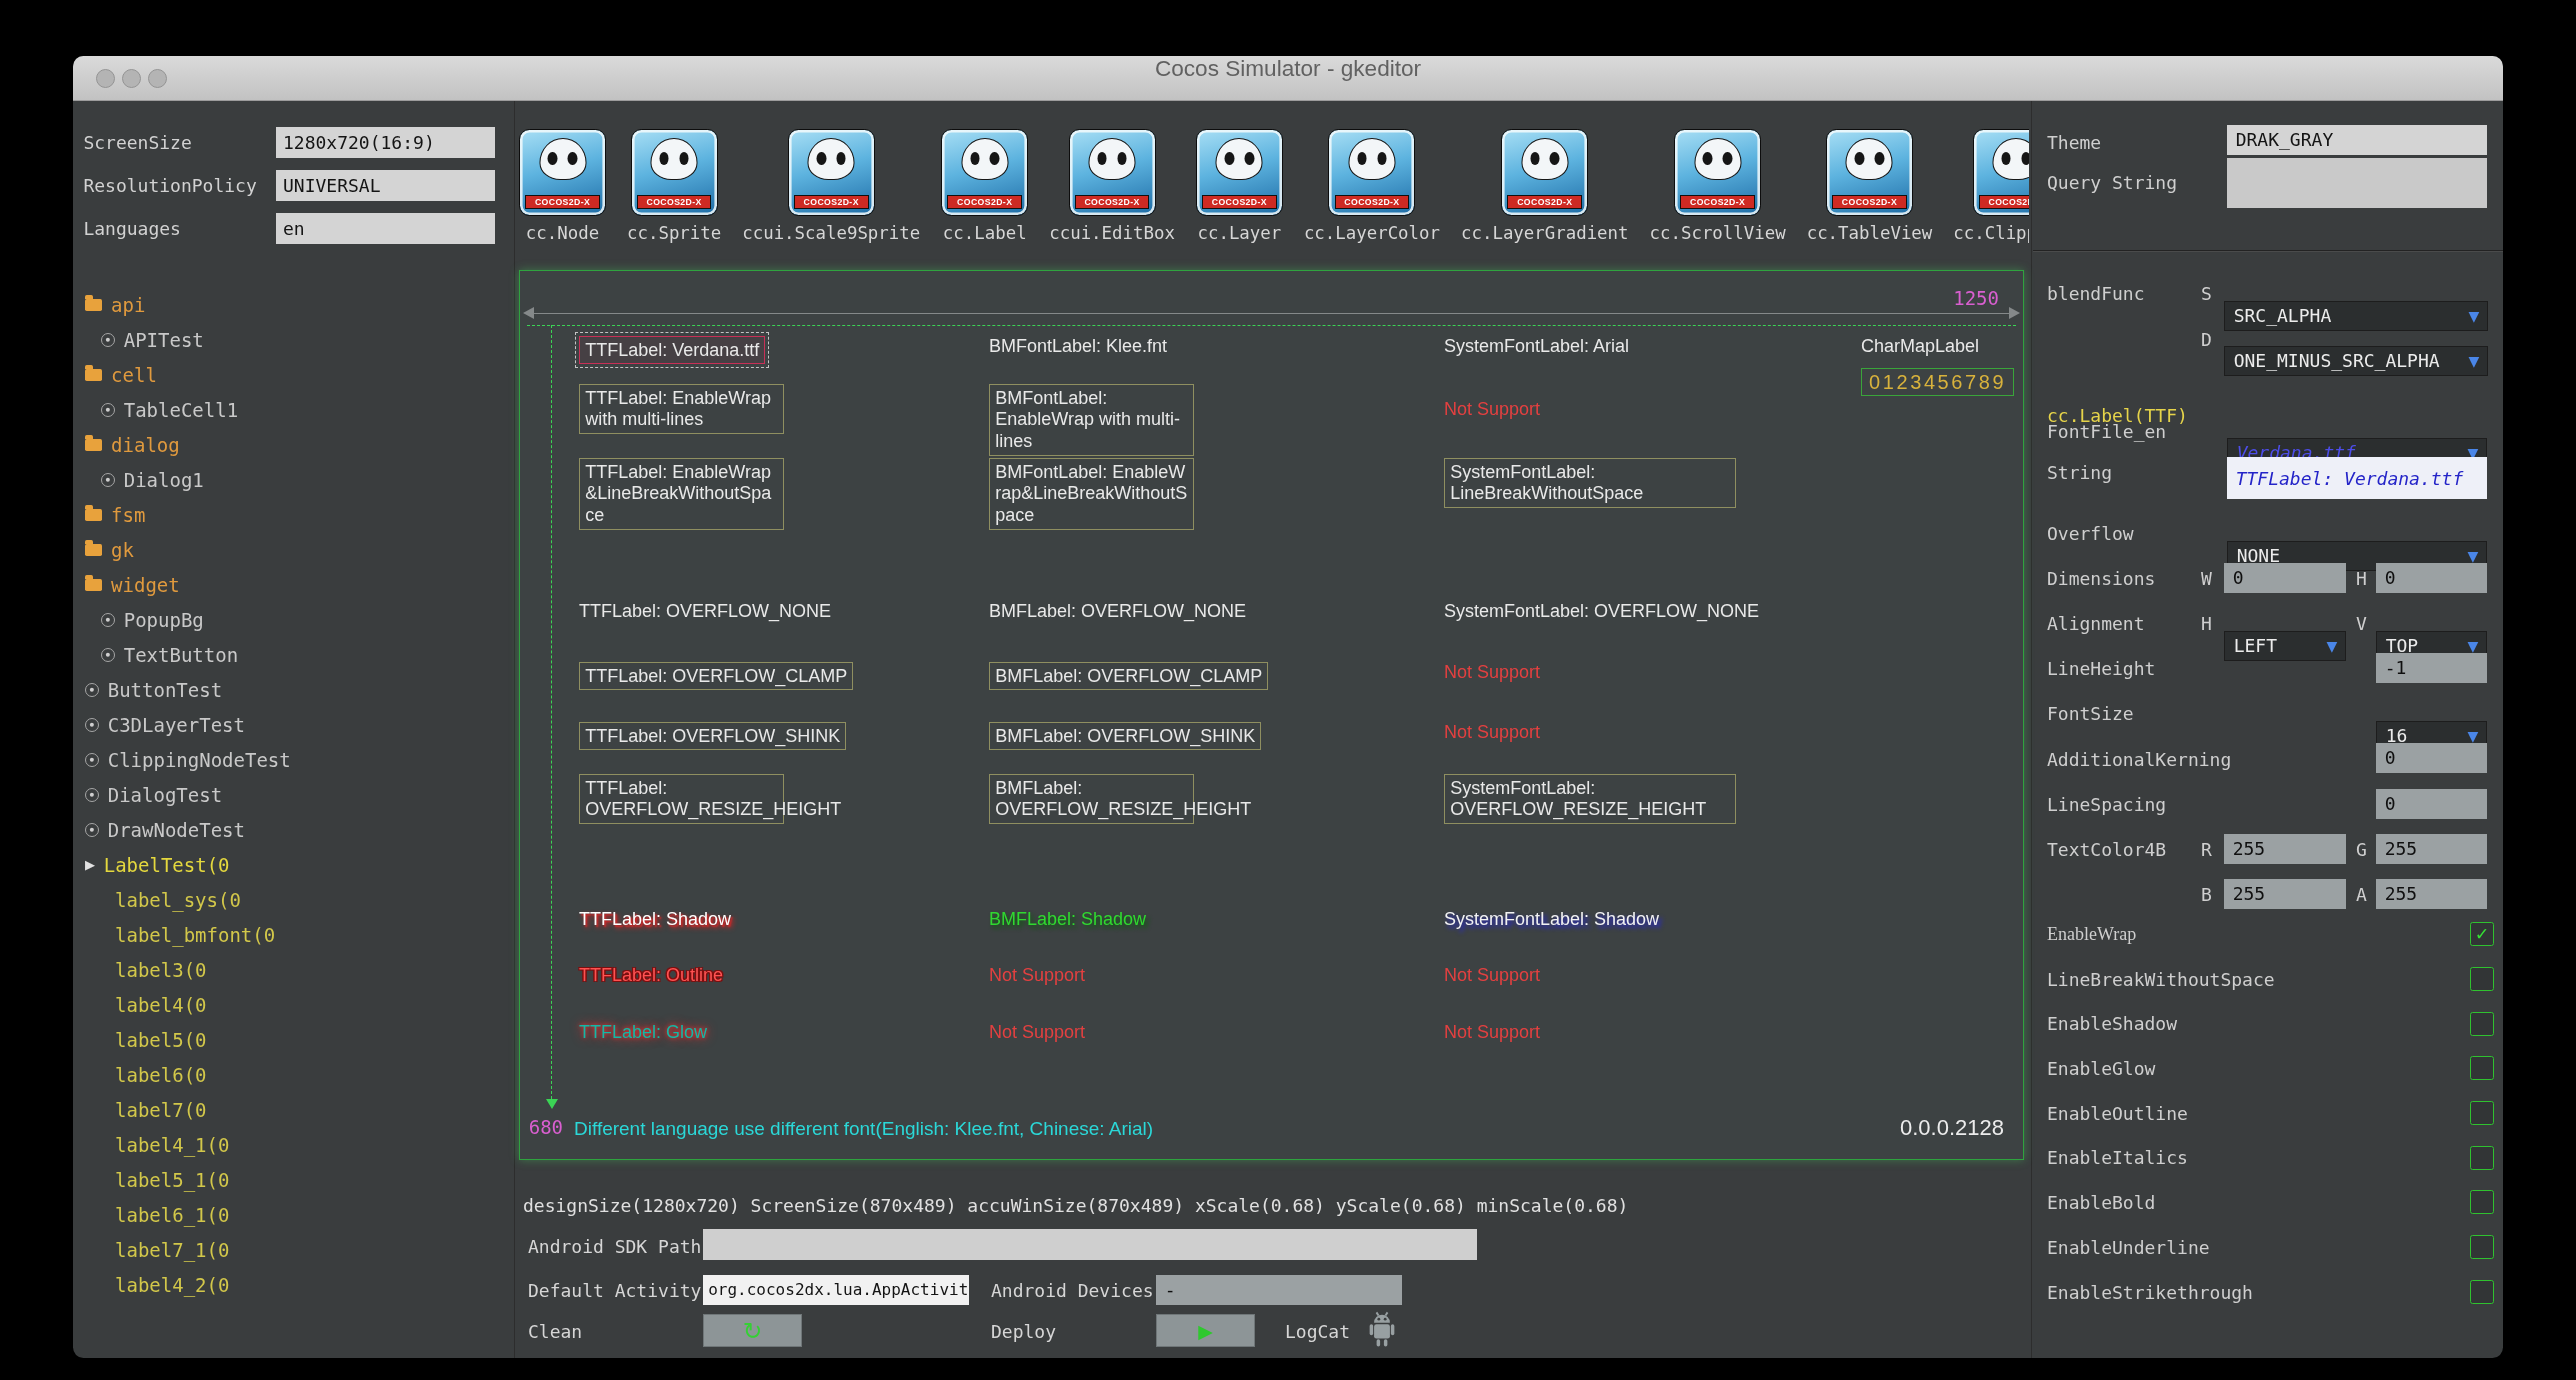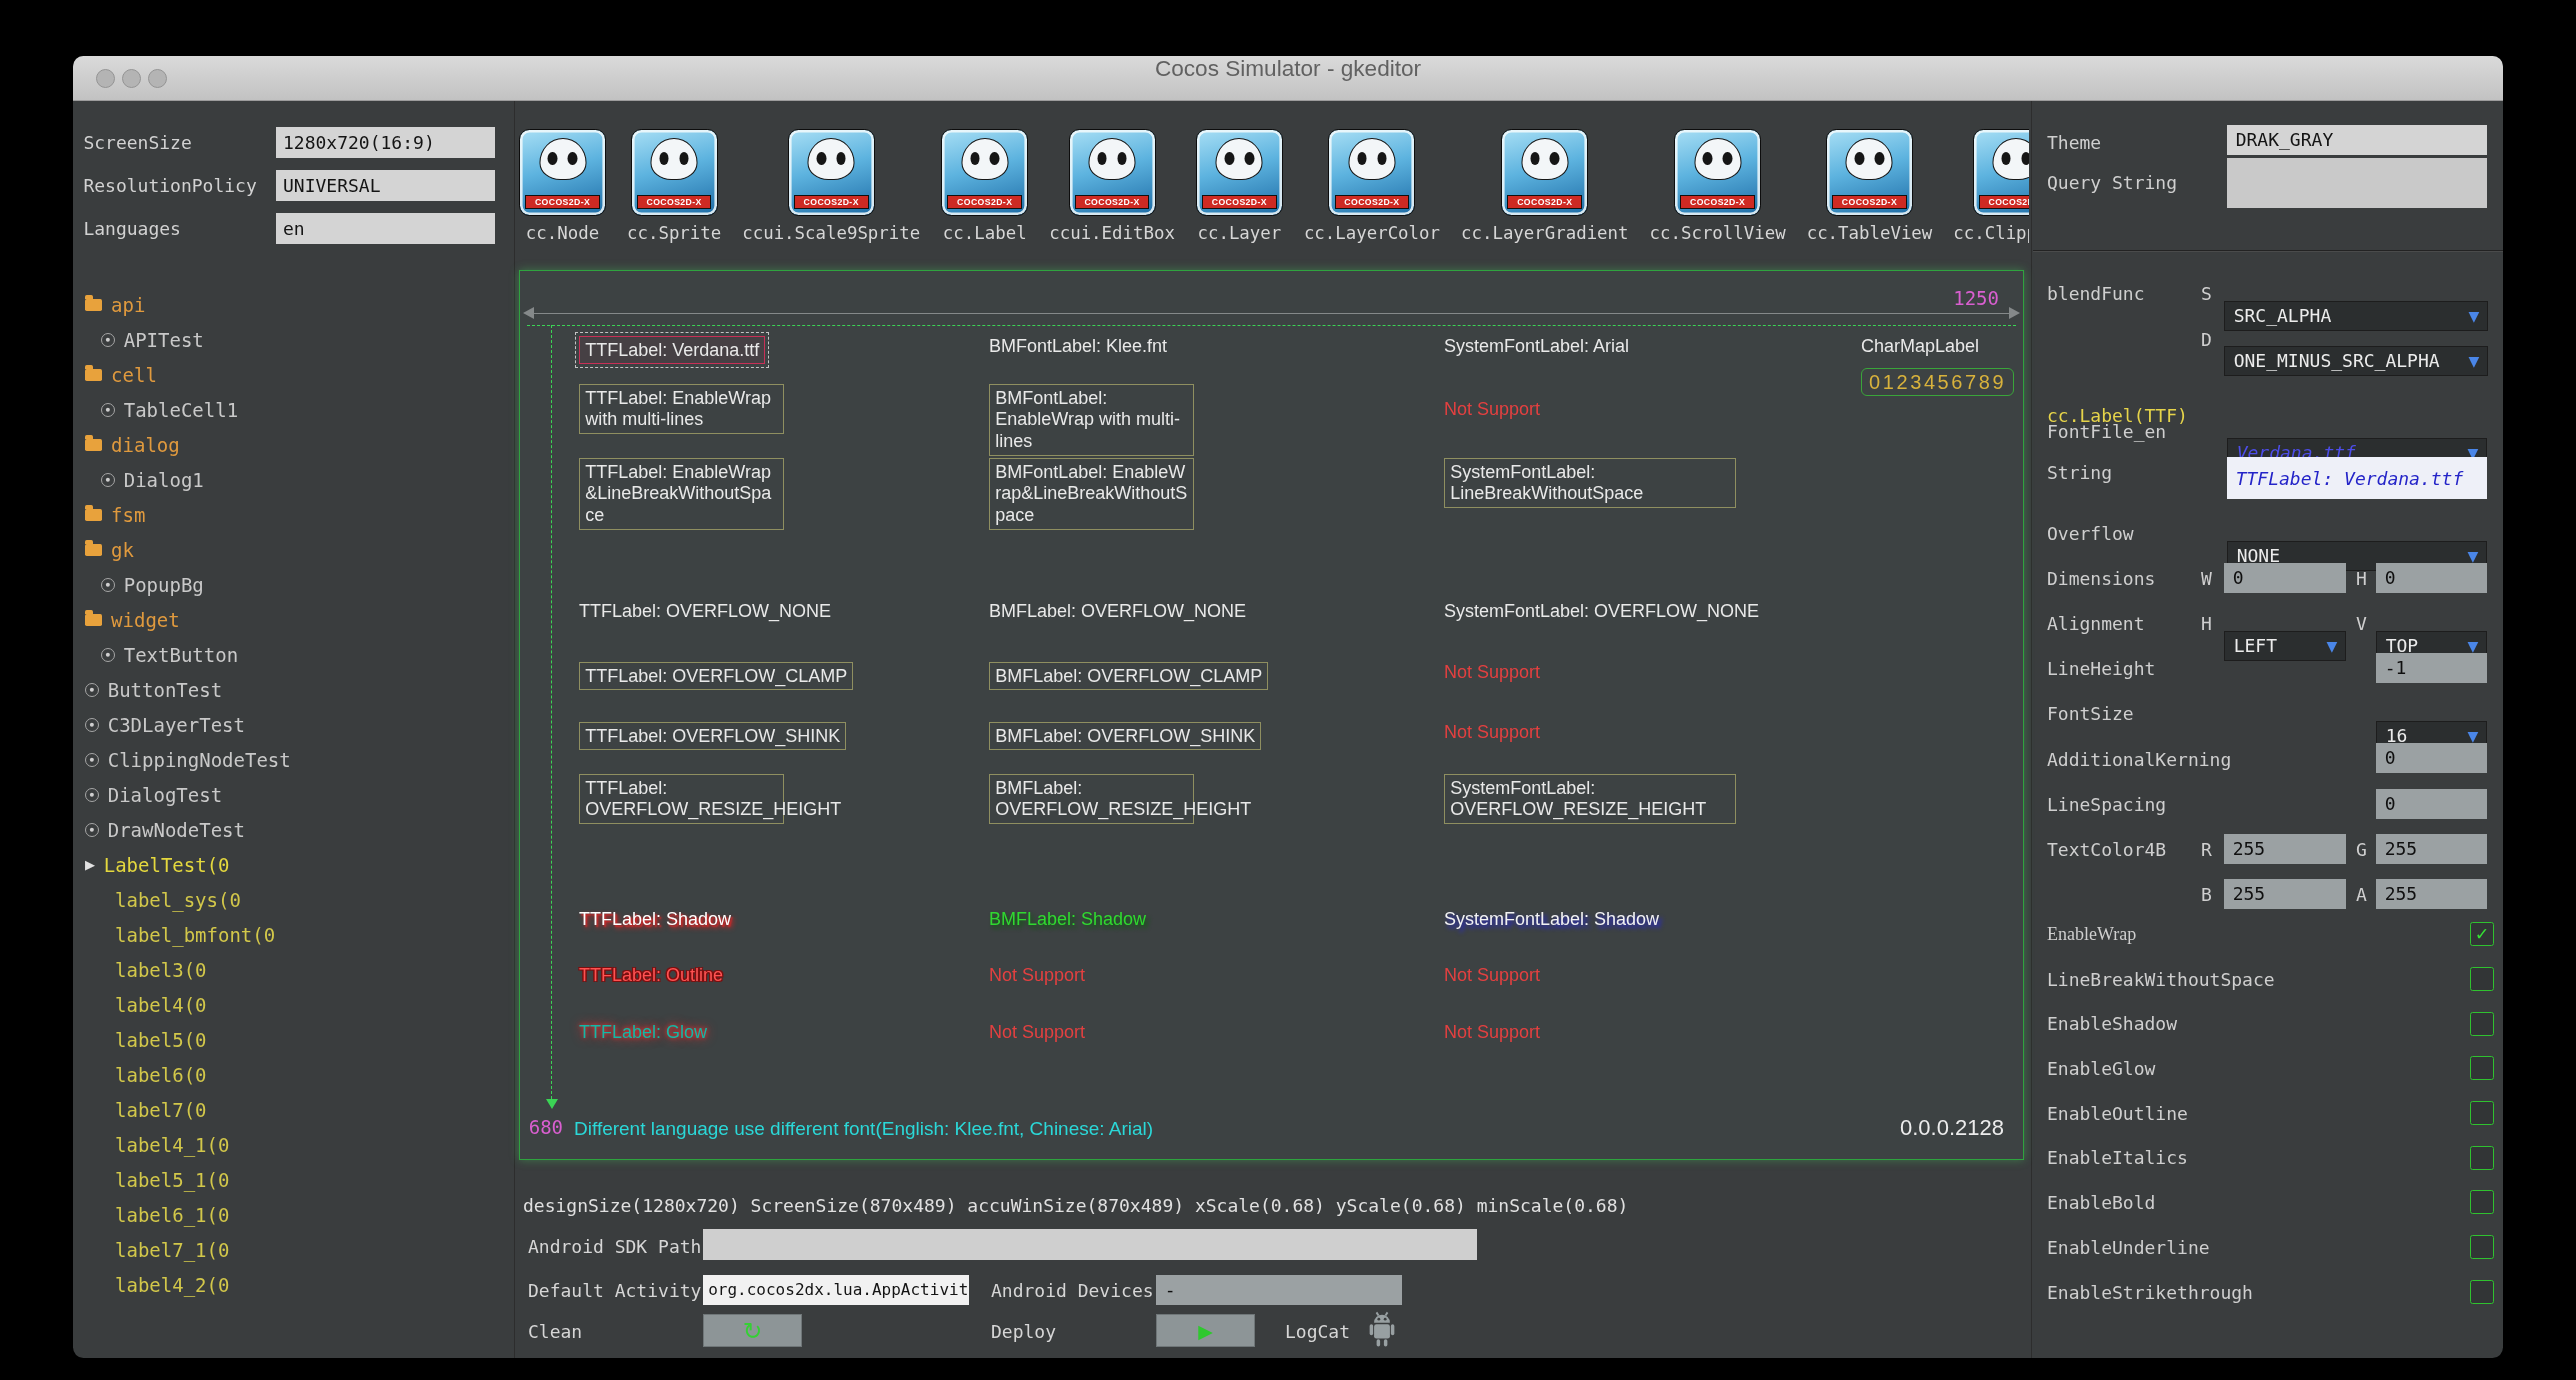--- a/index.html
+++ b/index.html
@@ -162,27 +162,27 @@
         <div class="tree-label">Dialog1</div>
       </div>
       <div class="tree-row t-folder">
         <div class="icon-folder"></div>
         <div class="tree-label">fsm</div>
       </div>
       <div class="tree-row t-folder">
         <div class="icon-folder"></div>
         <div class="tree-label">gk</div>
       </div>
+      <div class="tree-row t-folder">
+        <div class="icon-folder"></div>
+        <div class="tree-label">widget</div>
+      </div>
       <div class="tree-row t-radio-child">
         <div class="icon-radio"></div>
         <div class="tree-label">PopupBg</div>
-      </div>
-      <div class="tree-row t-folder">
-        <div class="icon-folder"></div>
-        <div class="tree-label">widget</div>
       </div>
       <div class="tree-row t-radio-child">
         <div class="icon-radio"></div>
         <div class="tree-label">TextButton</div>
       </div>
       <div class="tree-row t-radio">
         <div class="icon-radio"></div>
         <div class="tree-label">ButtonTest</div>
       </div>
       <div class="tree-row t-radio">
@@ -331,21 +331,21 @@
     <div class="dash-v"></div>
     <div class="tri-down"></div>
     <div class="marker" style="right:24px;top:15.6px">1250</div>
     <div class="marker" style="left:8.7px;top:845px">680</div>
     <div class="cv-lang">Different language use different font(English: Klee.fnt, Chinese: Arial)</div>
     <div class="cv-version">0.0.0.2128</div>
   <div class="cv-label v-selected" style="left: 59px; top: 65px;">TTFLabel: Verdana.ttf</div>
       <div class="cv-label" style="left: 469px; top: 65px;">BMFontLabel: Klee.fnt</div>
       <div class="cv-label" style="left: 924px; top: 65px;">SystemFontLabel: Arial</div>
       <div class="cv-label" style="left: 1341px; top: 65px;">CharMapLabel</div>
-      <div class="cv-label v-charmap" style="left: 1341px; top: 97px; border-radius: 6px;">0123456789</div>
+      <div class="cv-label v-charmap" style="left: 1341px; top: 97px;">0123456789</div>
       <div class="cv-label v-box v-w1" style="left: 59px; top: 113px;">TTFLabel: EnableWrap with multi-lines</div>
       <div class="cv-label v-box v-w1" style="left: 469px; top: 113px;">BMFontLabel: EnableWrap with multi-lines</div>
       <div class="cv-label v-red" style="left: 924px; top: 128px;">Not Support</div>
       <div class="cv-label v-box v-w1 v-brk" style="left: 59px; top: 187px;">TTFLabel: EnableWrap&amp;LineBreakWithoutSpace</div>
       <div class="cv-label v-box v-w1 v-brk" style="left: 469px; top: 187px;">BMFontLabel: EnableWrap&amp;LineBreakWithoutSpace</div>
       <div class="cv-label v-box v-w3" style="left: 924px; top: 187px;">SystemFontLabel: LineBreakWithoutSpace</div>
       <div class="cv-label" style="left: 59px; top: 330px;">TTFLabel: OVERFLOW_NONE</div>
       <div class="cv-label" style="left: 469px; top: 330px;">BMFLabel: OVERFLOW_NONE</div>
       <div class="cv-label" style="left: 924px; top: 330px;">SystemFontLabel: OVERFLOW_NONE</div>
       <div class="cv-label v-box" style="left: 59px; top: 391px;">TTFLabel: OVERFLOW_CLAMP</div>

